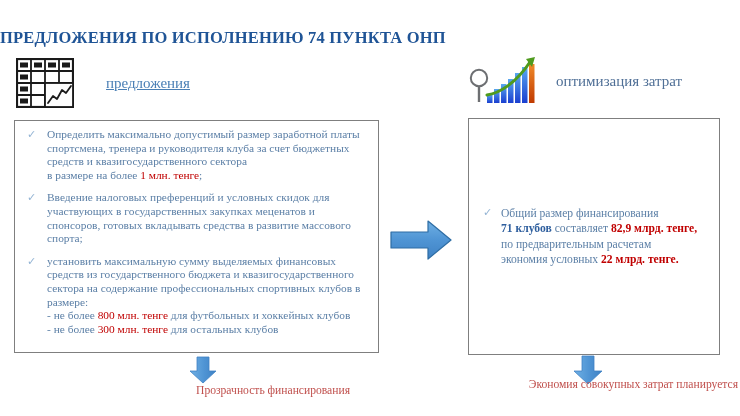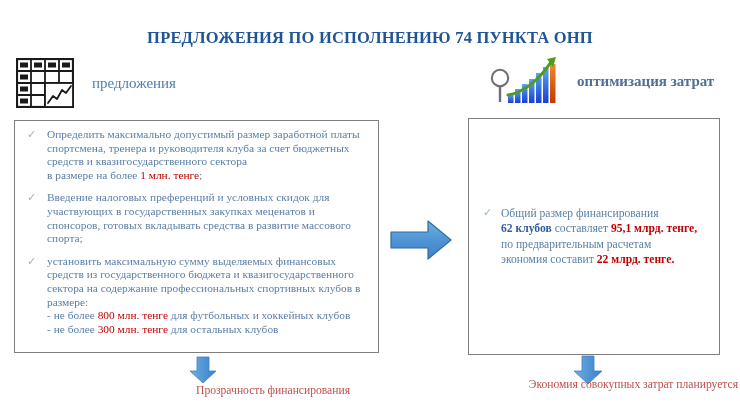--- a/index.html
+++ b/index.html
@@ -15,44 +15,43 @@
     font-family: "Liberation Serif", "DejaVu Serif", serif;
     background: #ffffff;
   }
 
   
   #slide-title {
     position: absolute;
     left: 0;
     top: 28px;
     width: 740px;
-    text-align: center;
     font-family: "Liberation Serif", "DejaVu Serif", serif;
     font-weight: bold;
     font-size: 16.5px;
     letter-spacing: 0.2px;
     color: #1f5496;
   }
 
   
   .header-block {
     position: absolute;
     display: flex;
     align-items: center;
   }
   #header-left  { left: 16px;  top: 58px; }
-  #header-right { left: 489px; top: 55px; font-weight: bold; }
+  #header-right { left: 468px; top: 55px; }
 
   .header-label {
     font-family: "Liberation Serif", "DejaVu Serif", serif;
     font-size: 15px;
     color: #4a7fb5;
     white-space: nowrap;
   }
-  #header-left .header-label  { margin-left: 18px; }
+  #header-left .header-label  { margin-left: 32px; text-decoration: underline; }
   #header-right .header-label { margin-left: 10px; color: #4f6f96; }
 
   
   .icon-table {
     width: 58px;
     height: 50px;
     display: block;
   }
   
   .icon-growth {
@@ -215,23 +214,23 @@
       <span>- не более </span><span class="hl-red">300 млн. тенге</span><span> для остальных клубов</span>
     </li>
 
   </ul>
 </div>
 
 <div id="panel-right" class="panel">
   <div class="bullet">
     <span class="check">✓</span>
     <span>Общий размер финансирования</span><br>
-    <b style="color:#2f5f9e;">62 клубов</b><span> составляет </span><b>95,1 млрд. тенге,</b><br>
+    <b style="color:#2f5f9e;">71 клубов</b><span> составляет </span><b>82,9 млрд. тенге,</b><br>
     <span>по предварительным расчетам</span><br>
-    <span>экономия составит </span><b>22 млрд. тенге.</b>
+    <span>экономия условных </span><b>22 млрд. тенге.</b>
   </div>
 </div>
 
 <div id="arrow-middle" class="arrow">
   <svg width="62" height="42" viewBox="0 0 62 42" xmlns="http://www.w3.org/2000/svg">
     <defs>
       <linearGradient id="arrH" x1="0" y1="0" x2="0" y2="1">
         <stop offset="0%" stop-color="#6fb0e4"></stop>
         <stop offset="50%" stop-color="#4f94d4"></stop>
         <stop offset="100%" stop-color="#3f82c4"></stop>

